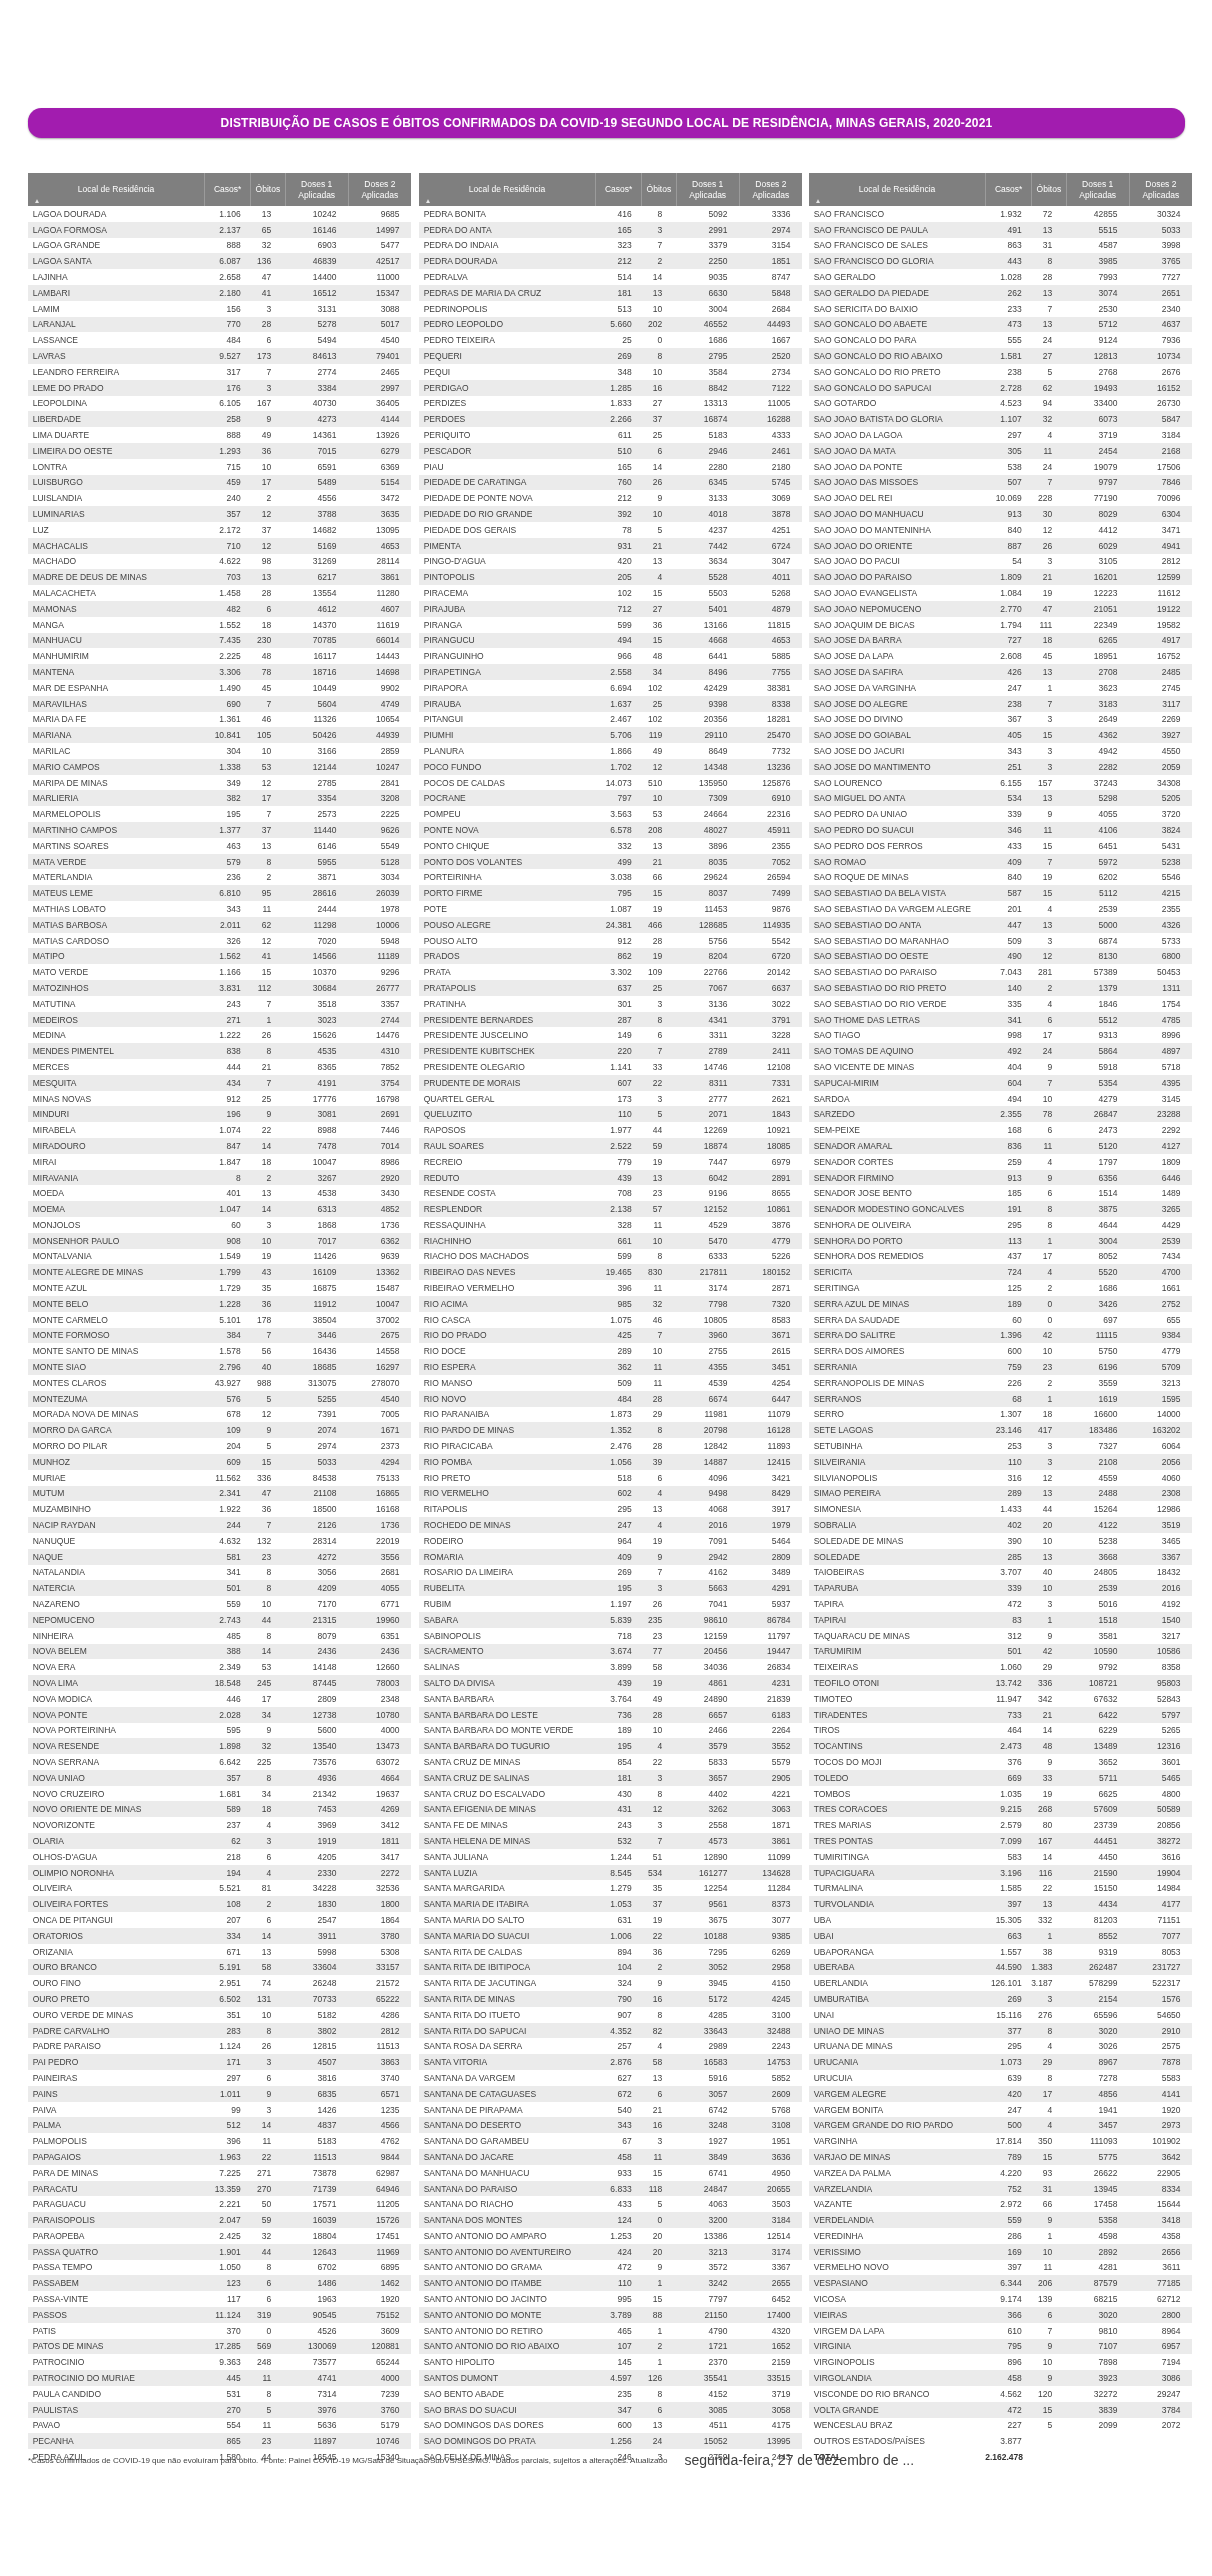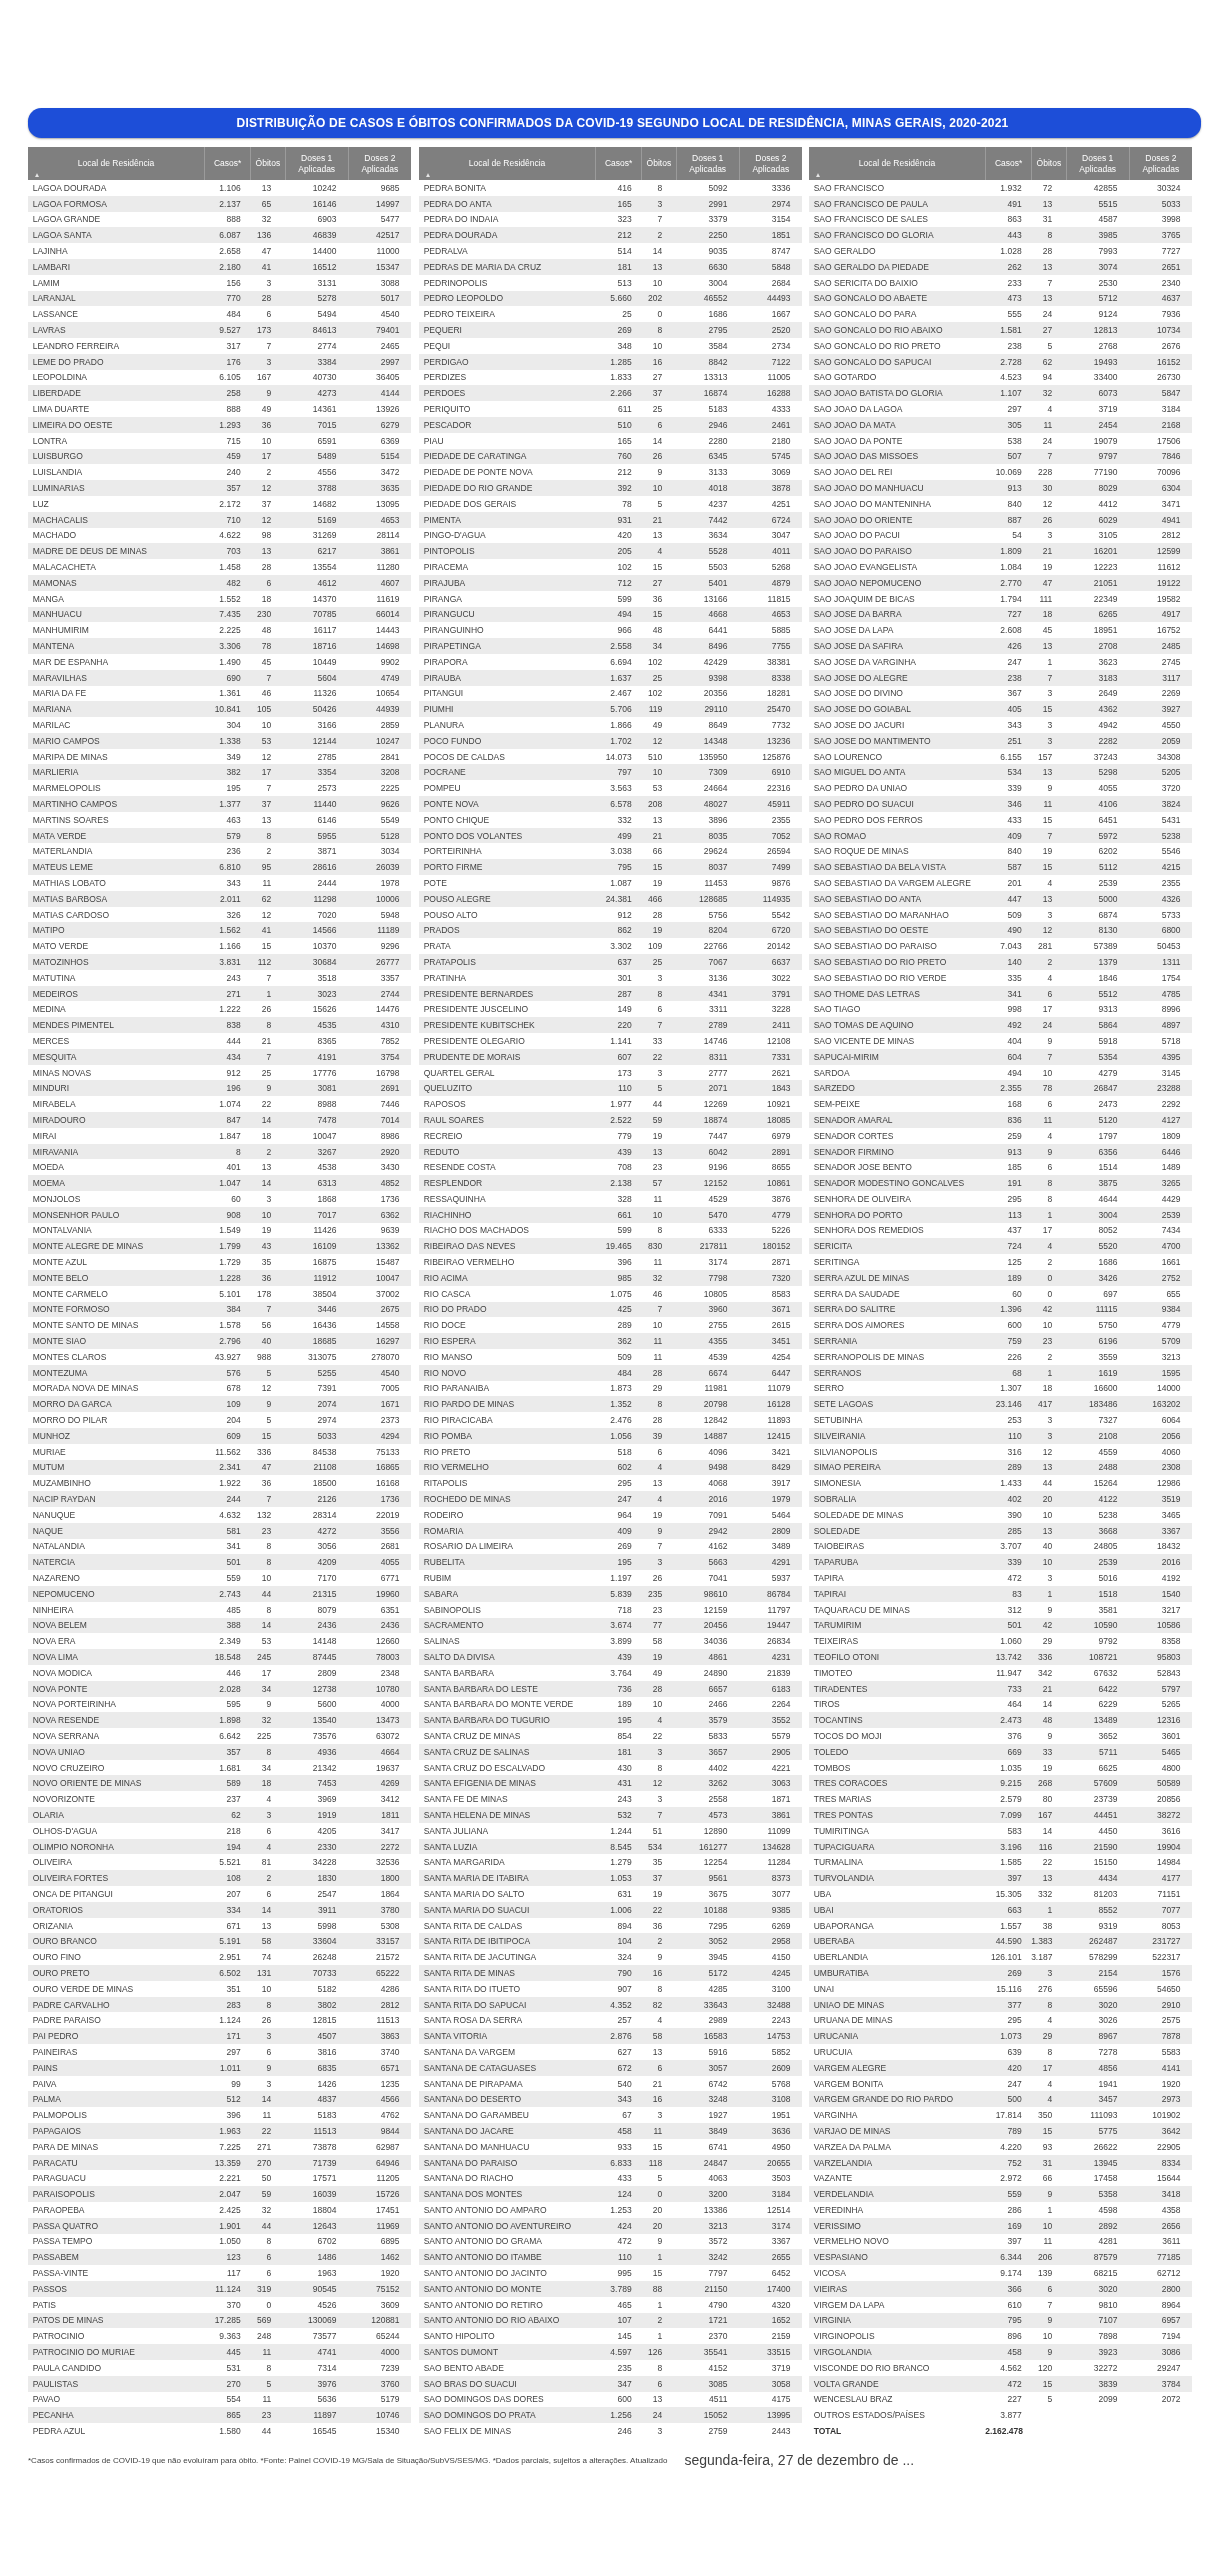--- a/index.html
+++ b/index.html
@@ -2,33 +2,32 @@
 <html style="font-size:15px"><head>
 <meta charset="utf-8">
 <style>
   html,body{margin:0;padding:0;}
   body{
     width:1212px;height:2576px;position:relative;background:#ffffff;
     font-family:"Liberation Sans", sans-serif;color:#404040;
   }
   .title-bar{
     position:absolute;left:28px;top:108px;width:1157px;height:30px;
-    background:#1d4ed8;border-radius:13.3px;color:#ffffff;
+    background:#a21caf;border-radius:13.3px;color:#ffffff;
     display:flex;align-items:center;justify-content:center;
     font-weight:bold;font-size:12px;letter-spacing:0.2px;
     box-shadow:0 0.9px 1.9px rgba(0,0,0,.35);
-    padding-left:16px;
   }
   .group{position:absolute;top:147px;width:383px;font-size:8.5px;}
   #group-1{left:28px;}
   #group-2{left:419px;}
   #group-3{left:809px;}
   .ghead{
     display:grid;grid-template-columns:46% 12% 9% 16.5% 16.5%;
-    background:#7f7f7f;color:#ffffff;height:33px;position:relative;
+    background:#7f7f7f;color:#ffffff;height:33px;position:relative;margin-top:26px;
   }
   .ghead .hc{
     display:flex;align-items:center;justify-content:center;text-align:center;
     line-height:1.25;border-left:0.9px solid #9b9b9b;padding:0 1.9px;cursor:pointer;
   }
   .ghead .hc:first-child{border-left:none;}
   .sort-icon{
     position:absolute;left:5.7px;bottom:1.9px;font-size:6.6px;color:#e6e6e6;line-height:1;
   }
   .rows{display:block;}

